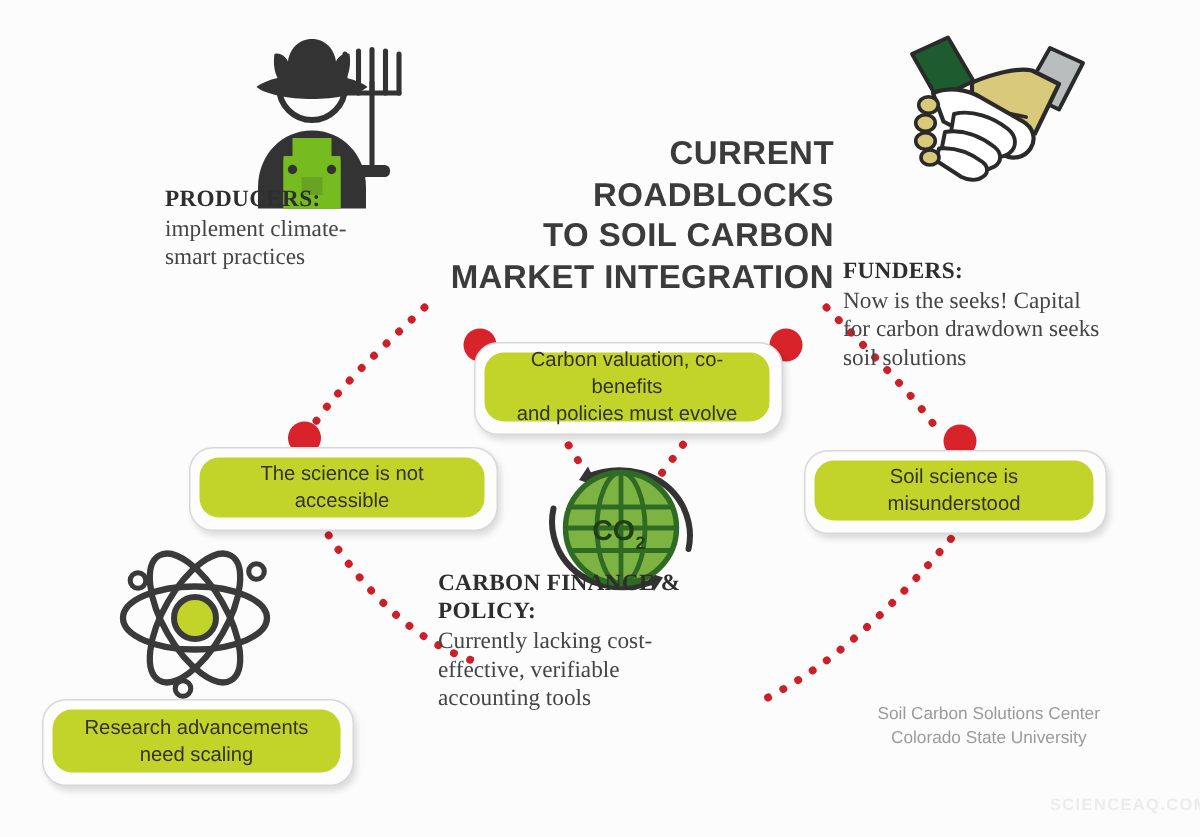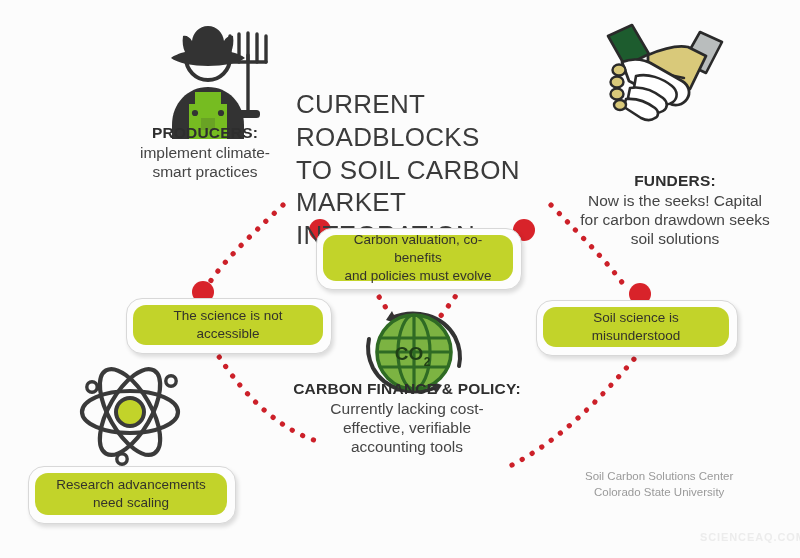--- a/index.html
+++ b/index.html
@@ -17,45 +17,46 @@
     -webkit-font-smoothing: antialiased;
   }
   #svg-layer {
     position: absolute;
     left: 0; top: 0;
     width: 800px;
     height: 558px;
   }
   .txt-block {
     position: absolute;
-    text-align: center;
+    text-align: left;
     color: #3a3a3a;
     line-height: 1.22;
+    font-family: Liberation Serif, serif;
   }
   .blk-head {
     font-weight: bold;
     font-size: 15.5px;
     letter-spacing: 0.2px;
     color: #2e2e2e;
     display: block;
     margin-bottom: 1px;
   }
   .blk-body {
     font-size: 15.5px;
     color: #454545;
     display: block;
   }
   #title {
     position: absolute;
     left: 296px;
     top: 88px;
     width: 260px;
-    text-align: left;
-    font-weight: normal;
-    font-size: 26px;
+    text-align: right;
+    font-weight: bold;
+    font-size: 22px;
     line-height: 1.26;
     letter-spacing: 0.3px;
     color: #3b3b3b;
   }
   .pill-wrap {
     position: absolute;
   }
   .pill-frame {
     position: absolute;
     left: 0; top: 0;

